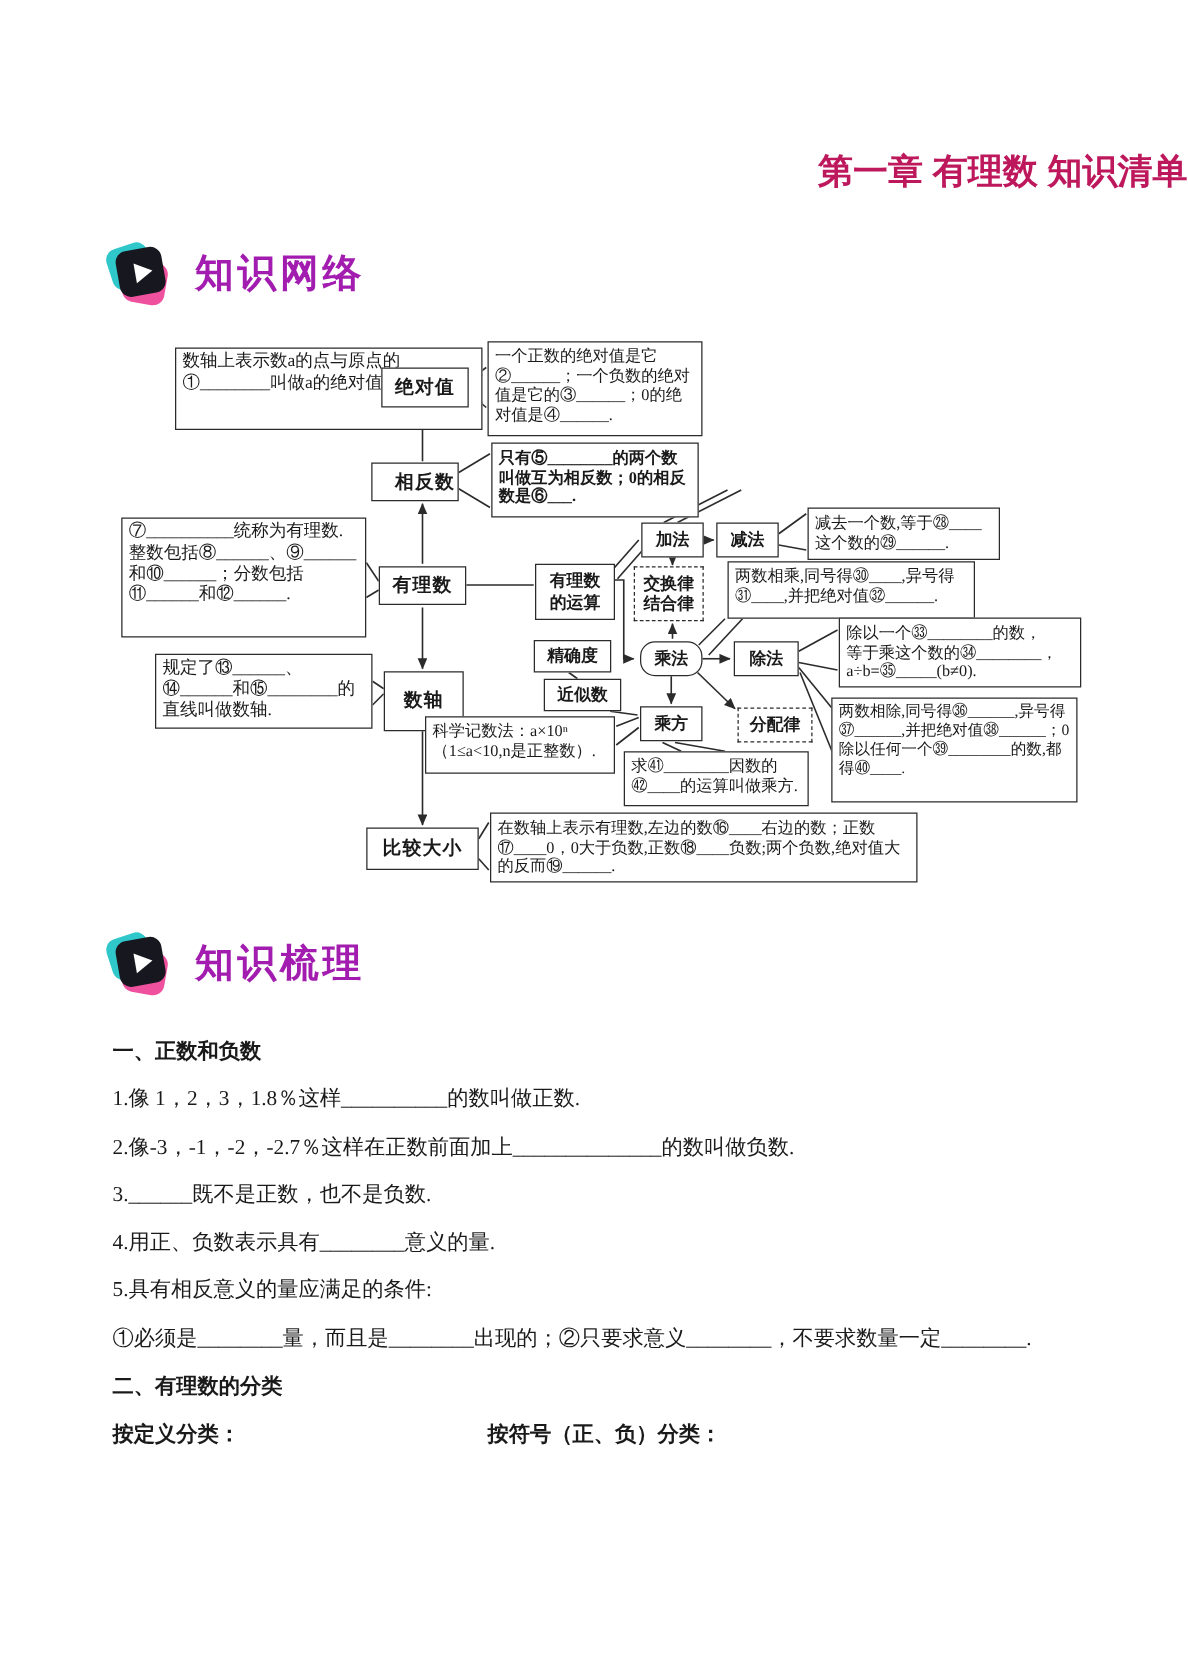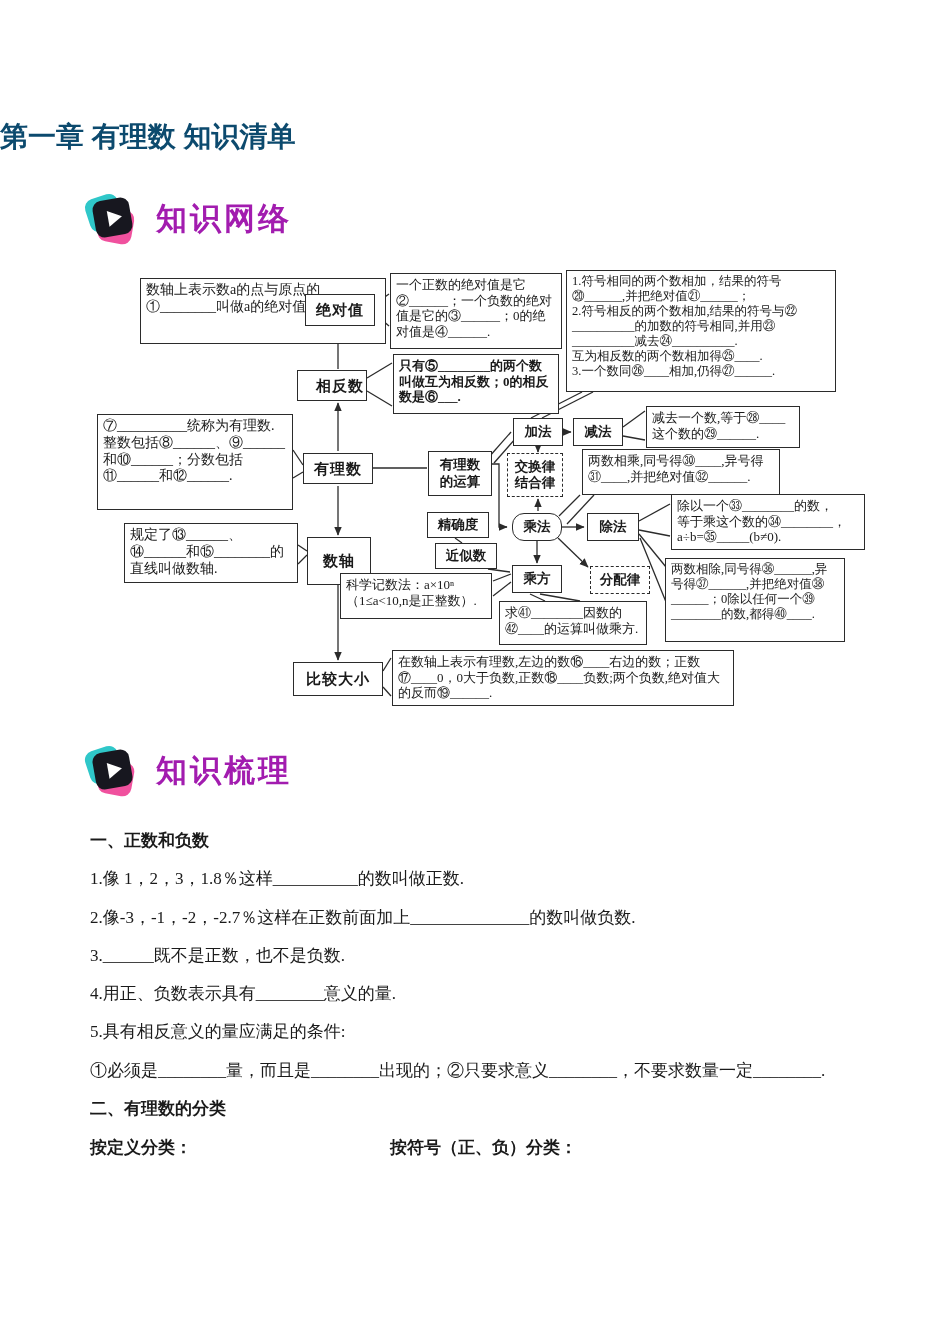--- a/index.html
+++ b/index.html
@@ -1,20 +1,20 @@
 <!DOCTYPE html>
 <html><head>
 <meta charset="utf-8">
 <style>
   html,body{margin:0;padding:0;background:#ffffff;}
   .page{position:relative;width:950px;height:1344px;background:#fff;overflow:hidden;
         font-family:"Liberation Serif","DejaVu Serif",serif;color:#1a1a1a;}
   
-  .title{margin:0;padding-top:118px;text-align:left;font-size:28px;font-weight:bold;
-         font-family:"Liberation Sans","DejaVu Sans",sans-serif;color:#0c4a6e;}
+  .title{margin:0;padding-top:118px;text-align:right;font-size:28px;font-weight:bold;
+         font-family:"Liberation Sans","DejaVu Sans",sans-serif;color:#be185d;}
   
   .logo-row{display:flex;align-items:center;gap:14px;margin:34px 0 0 86px;height:58px;}
   .logo-row.second{margin-top:26px;}
   .logo-icon{position:relative;width:56px;height:56px;flex:0 0 56px;}
   .sq{position:absolute;border-radius:9px;}
   .sq.teal{width:34px;height:34px;background:#2fc7c9;left:1px;top:5px;transform:rotate(-18deg);}
   .sq.pink{width:34px;height:34px;background:#f0519e;left:13px;top:18px;transform:rotate(10deg);}
   .sq.dark{width:37px;height:37px;background:#17171f;left:8px;top:8px;transform:rotate(-10deg);
            display:flex;align-items:center;justify-content:center;}
   .play-tri{width:0;height:0;border-left:14px solid #fff;border-top:8px solid transparent;
@@ -119,31 +119,27 @@
     <div class="bx desc lg" style="left:34px;top:259px;width:174px;height:60px;">规定了⑬______、⑭______和⑮________的直线叫做数轴.</div>
 
     <div class="bx node" style="left:215px;top:30px;width:70px;height:32px;">绝对值</div>
     <div class="bx node" style="left:207px;top:106px;width:70px;height:31px;padding-left:16px;">相反数</div>
     <div class="bx node" style="left:213px;top:189px;width:70px;height:31px;">有理数</div>
     <div class="bx node" style="left:217px;top:273px;width:64px;height:48px;">数轴</div>
     <div class="bx node" style="left:203px;top:398px;width:90px;height:34px;">比较大小</div>
 
     <div class="bx desc" style="left:300px;top:9px;width:172px;height:76px;">一个正数的绝对值是它②______；一个负数的绝对值是它的③______；0的绝对值是④______.</div>
     <div class="bx desc" style="left:303px;top:90px;width:166px;height:60px;font-weight:bold;">只有⑤________的两个数叫做互为相反数；0的相反数是⑥___.</div>
-    <div class="bx desc xs" style="left:476px;top:6px;width:270px;height:122px;">1.符号相同的两个数相加，结果的符号⑳______,并把绝对值㉑______；
-2.符号相反的两个数相加,结果的符号与㉒__________的加数的符号相同,并用㉓__________减去㉔__________.
-互为相反数的两个数相加得㉕____.
-3.一个数同㉖____相加,仍得㉗______.</div>
     <div class="bx desc" style="left:492px;top:185px;width:198px;height:46px;">两数相乘,同号得㉚____,异号得㉛____,并把绝对值㉜______.</div>
     <div class="bx desc" style="left:556px;top:142px;width:154px;height:42px;">减去一个数,等于㉘____
 这个数的㉙______.</div>
     <div class="bx desc" style="left:581px;top:230px;width:194px;height:56px;">除以一个㉝________的数，
 等于乘这个数的㉞________，
 a÷b=㉟_____(b≠0).</div>
-    <div class="bx desc xs" style="left:575px;top:294px;width:180px;height:84px;">两数相除,同号得㊱______,异号得㊲______,并把绝对值㊳______；0除以任何一个㊴________的数,都得㊵____.</div>
+    <div class="bx desc xs" style="left:575px;top:294px;width:197px;height:84px;">两数相除,同号得㊱______,异号得㊲______,并把绝对值㊳______；0除以任何一个㊴________的数,都得㊵____.</div>
     <div class="bx desc" style="left:302px;top:386px;width:342px;height:56px;">在数轴上表示有理数,左边的数⑯____右边的数；正数⑰____0，0大于负数,正数⑱____负数;两个负数,绝对值大的反而⑲______.</div>
 
     <div class="bx node sm" style="left:338px;top:187px;width:64px;height:45px;">有理数
 的运算</div>
     <div class="bx node sm" style="left:337px;top:248px;width:62px;height:26px;">精确度</div>
     <div class="bx node sm" style="left:345px;top:279px;width:62px;height:26px;">近似数</div>
     <div class="bx node sm" style="left:423px;top:154px;width:50px;height:28px;">加法</div>
     <div class="bx node sm" style="left:483px;top:154px;width:50px;height:28px;">减法</div>
     <div class="bx node sm dashed" style="left:417px;top:189px;width:56px;height:44px;">交换律
 结合律</div>

